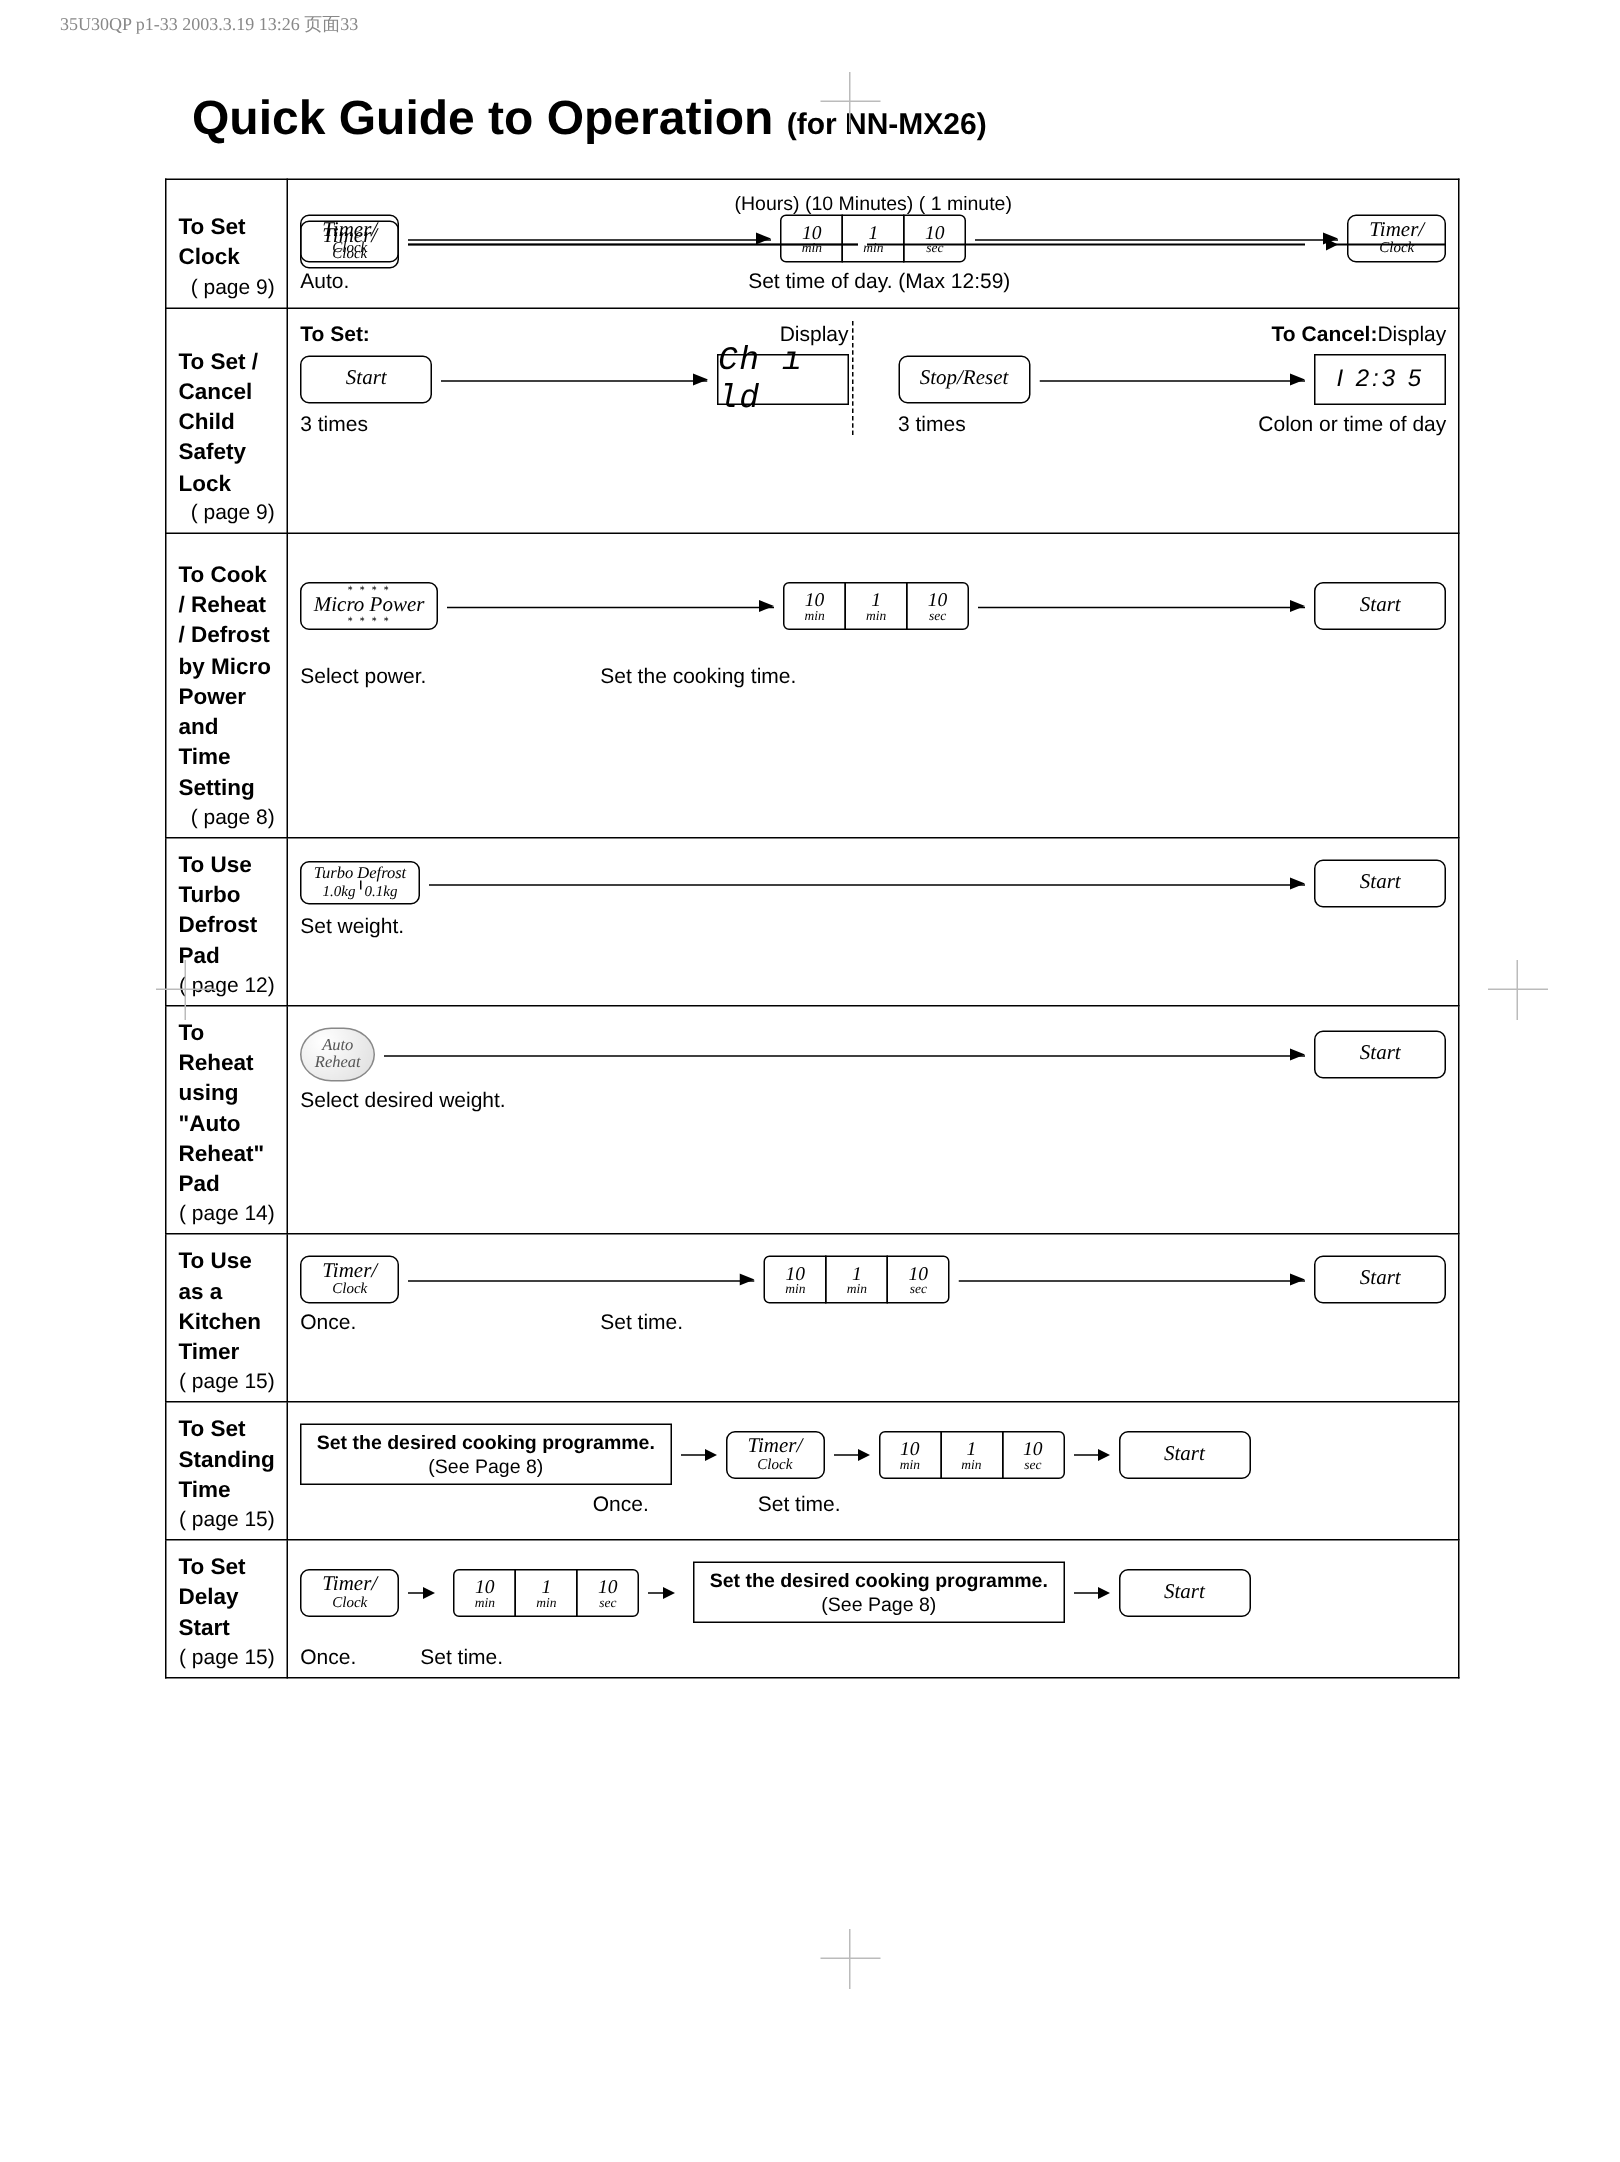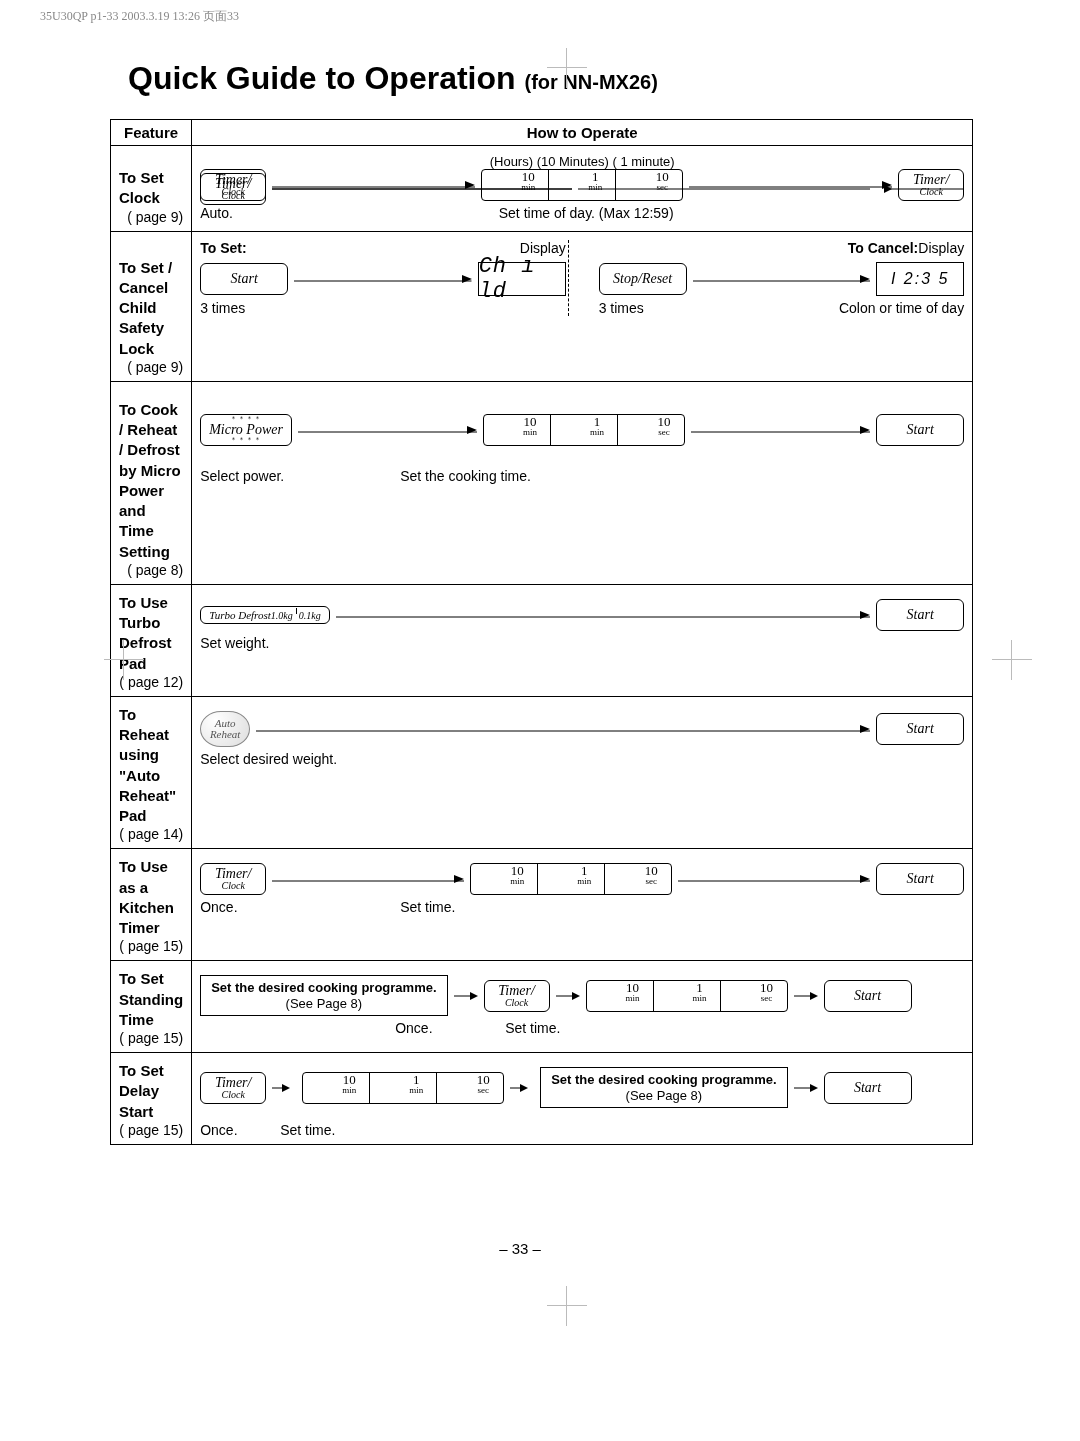--- a/index.html
+++ b/index.html
@@ -91,23 +91,23 @@
     text-align: center;
   }
   .btn.wide { min-width: 70px; }
   .btn .sub { font-size: 10px; font-style: italic; }
   .btn .stars { font-size: 7px; font-style: normal; letter-spacing: 1px; }
 
   .dial {
     width: 40px; height: 30px;
     border: 1.2px solid #000;
     border-radius: 4px;
-    display: flex; flex-direction: column; align-items: center; justify-content: flex-start;
+    display: flex; flex-direction: column; align-items: center; justify-content: center;
     font-family: "Times New Roman", serif;
-    padding-left: 26px;
+    font-style: italic;
   }
   .dial .num { font-size: 13px; line-height: 1; }
   .dial .unit { font-size: 9px; line-height: 1; }
   .dial + .dial, .dial-row .dial { margin-left: -1px; }
   .dial-row { display: flex; }
   .dial-row .dial:first-child { border-radius: 4px 0 0 4px; margin-left: 0;}
   .dial-row .dial:last-child { border-radius: 0 4px 4px 0; }
   .dial-row .dial:not(:first-child):not(:last-child) { border-radius: 0; }
 
   .box {
@@ -153,21 +153,21 @@
     content: ""; position: absolute; background: #bbb;
   }
   .cross::before { left: 19px; top: 0; width: 1px; height: 40px; }
   .cross::after  { top: 19px; left: 0; height: 1px; width: 40px; }
   .cross.tl { top: -2px; left: 437px; }
   .cross.bl { top: 1236px; left: 437px; }
   .cross.l  { top: 590px; left: -6px; }
   .cross.r  { top: 590px; left: 882px; }
 
   .turbo-defrost {
-    display:inline-flex; flex-direction:row; align-items:flex-end;
+    display:inline-flex; flex-direction:column; align-items:center;
     border:1.2px solid #000; border-radius:6px;
     padding:2px 8px;
     font-family:"Times New Roman",serif; font-style:italic; font-size:11px;
     line-height:1;
   }
   .turbo-defrost .weights { display:flex; gap:6px; font-size:10px; margin-top:2px; position:relative;}
   .turbo-defrost .tick { position:absolute; top:-3px; left:50%; width:1px; height:6px; background:#000;}
 
   .auto-reheat {
     display:inline-flex; flex-direction:column; align-items:center; justify-content:center;
@@ -190,24 +190,20 @@
     <div class="cross bl"></div>
     <div class="cross l"></div>
     <div class="cross r"></div>
 
     <div class="title">
       <span>Quick Guide to Operation </span><small>(for NN-MX26)</small>
     </div>
 
     <table class="quick">
       <tbody>
-          <tr>
-        <th class="feature-col">Feature</th>
-        <th>How to Operate</th>
-      </tr>
 
       <tr>
         <td class="feature-col">
           <div style="height:14px"></div>
           <div class="feature-label">To Set Clock</div>
           <div class="page-ref">(    page 9)</div>
         </td>
         <td>
           <div class="timer-top-labels">(Hours) (10 Minutes) ( 1 minute)</div>
           <div class="flow">
@@ -568,15 +564,14 @@
           <div class="caption-row">
             <div style="width:80px">Once.</div>
             <div>Set time.</div>
           </div>
         </td>
       </tr>
 
     </tbody>
       </table>
 
-    <div class="pagenum">– 33 –</div>
   </div>
 </div>
 
 </body></html>

